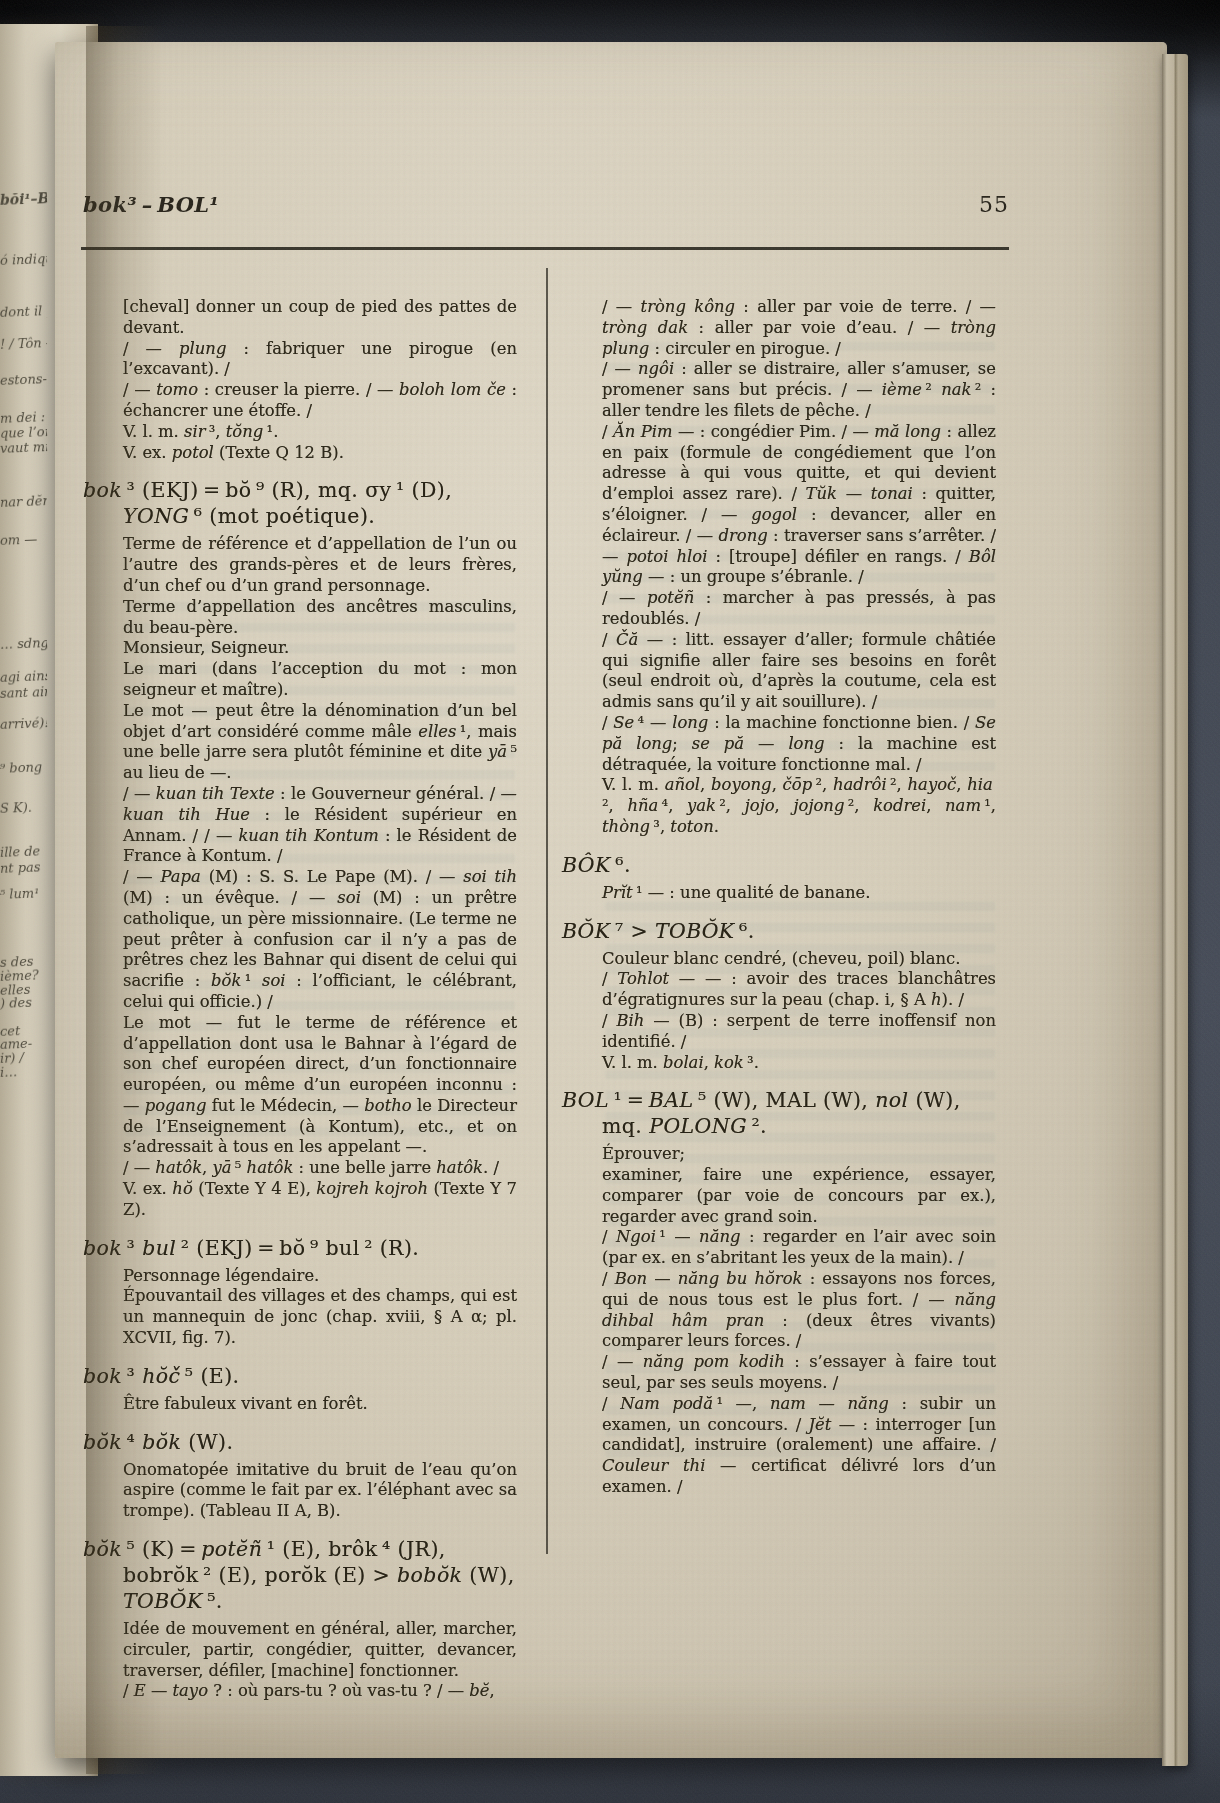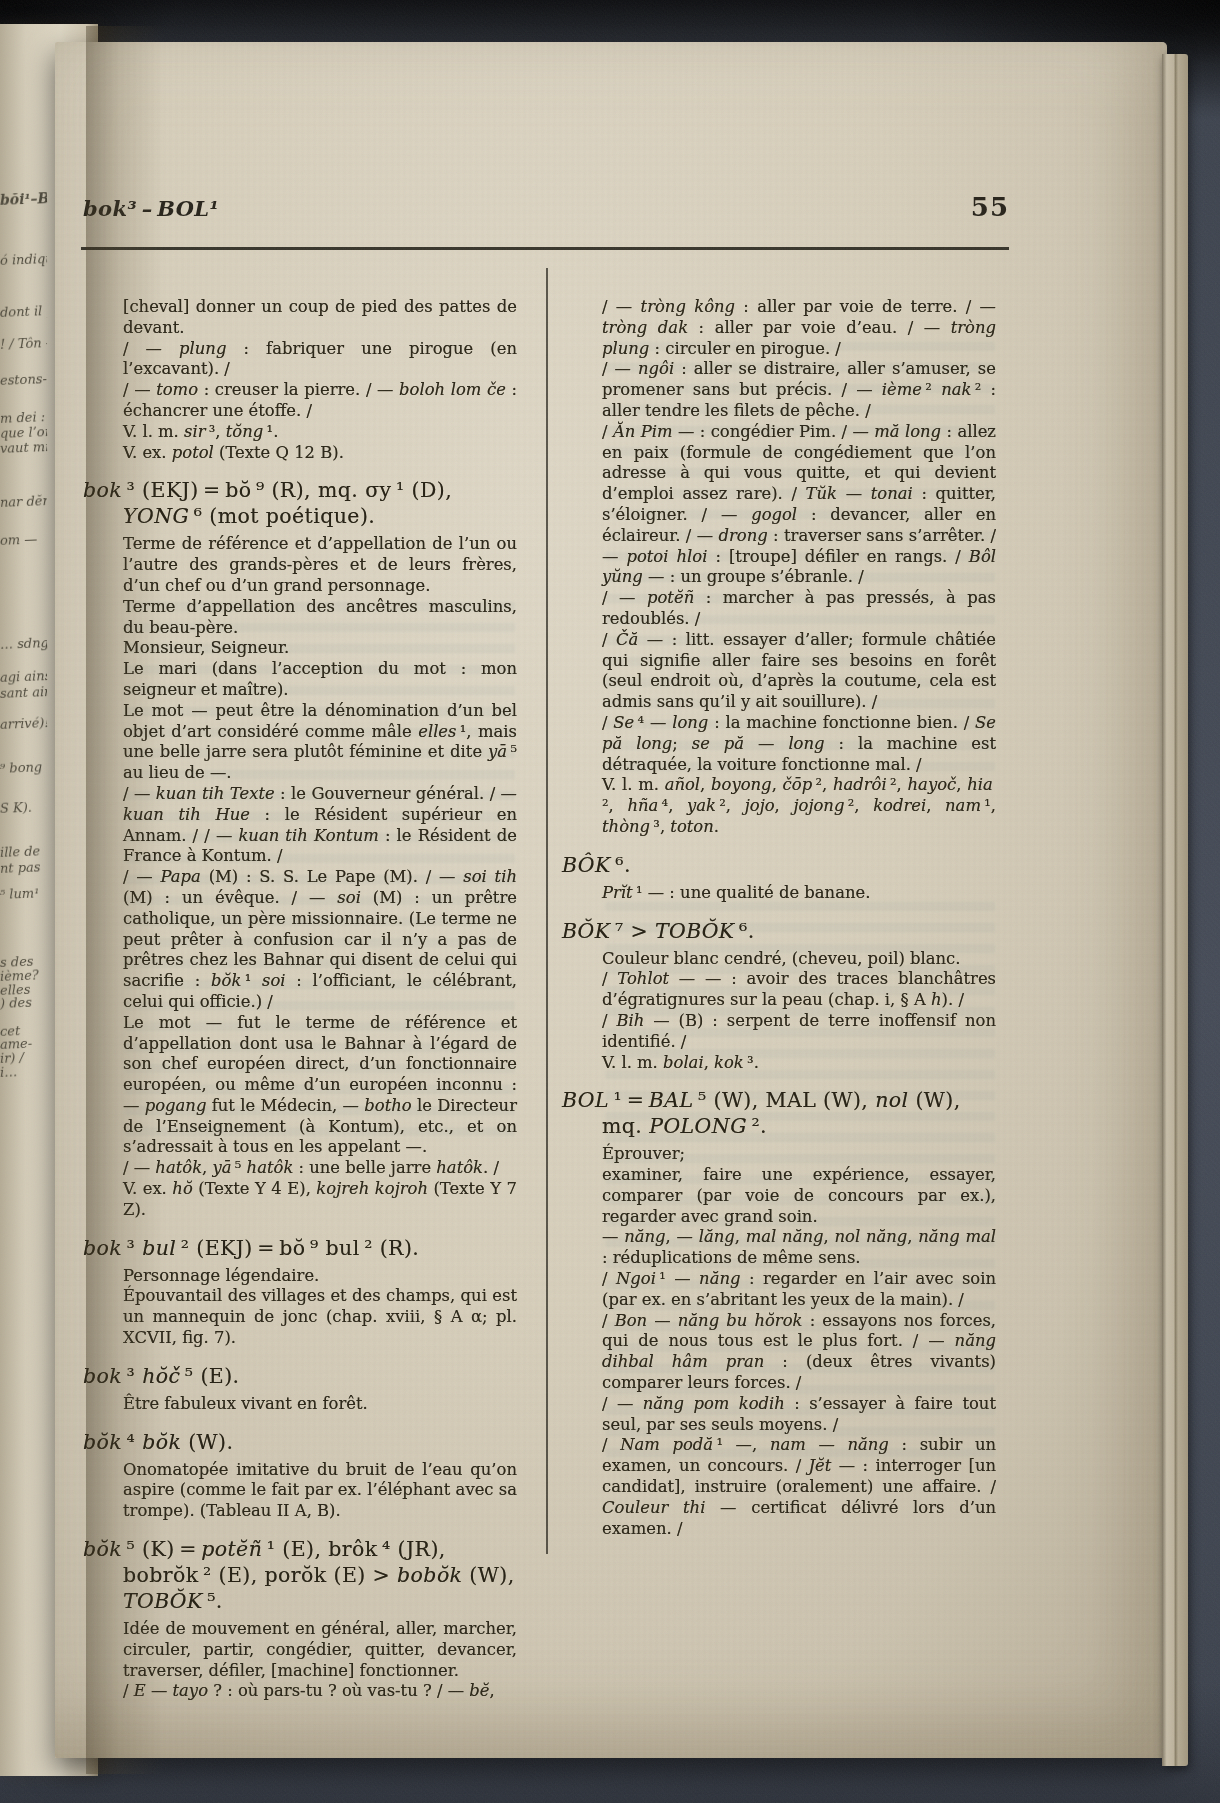--- a/index.html
+++ b/index.html
@@ -38,21 +38,21 @@
     transform:rotate(-2.2deg);filter:blur(.35px);opacity:.9;}
   .frag-head{font-weight:700;font-size:14px;}
   .frag-head::after{content:"";position:absolute;left:0;top:19px;width:60px;height:1.5px;background:#46422f;}
   .gutter-shadow{position:absolute;left:86px;top:26px;width:78px;height:1748px;pointer-events:none;
     background:linear-gradient(90deg, rgba(58,47,26,.40) 0%, rgba(84,72,45,.18) 42%, rgba(0,0,0,0) 100%);}
 
   
   .running-head{position:absolute;left:28px;top:150px;width:926px;display:flex;
     justify-content:space-between;align-items:baseline;color:#27231a;}
   .head-title{font-style:italic;font-weight:700;font-size:21px;letter-spacing:.4px;}
-  .page-number{font-weight:700;font-size:26px;letter-spacing:1px;}
+  .page-number{font-weight:400;font-size:22px;letter-spacing:1px;}
   .head-rule{position:absolute;left:26px;top:205px;width:928px;height:2.5px;background:#26231b;opacity:.9;}
   .divider{position:absolute;left:491px;top:226px;width:2px;height:1286px;background:rgba(38,34,26,.72);}
 
   
   .col{position:absolute;top:255px;width:434px;padding-left:40px;box-sizing:border-box;
     color:#2a2517;font-size:16.4px;line-height:20.8px;text-align:justify;
     text-shadow:0 0 .5px rgba(44,38,20,.55);}
   .col.left{left:28px;}
   .col.right{left:507px;}
   .para{margin:0;}
@@ -159,21 +159,20 @@
         <p class="para entry"><i>BÔK</i> ⁶.</p>
         <p class="para body"><i>Prĭt</i> ¹ — : une qualité de banane.</p>
         <p class="para entry"><i>BŎK</i> ⁷ &gt; <i>TOBŎK</i> ⁶.</p>
         <p class="para body">Couleur blanc cendré, (cheveu, poil) blanc.</p>
         <p class="para body">/ <i>Tohlot</i> — — : avoir des traces blanchâtres d’égratignures sur la peau (chap. i, § A <i>h</i>). /</p>
         <p class="para body">/ <i>Bih</i> — (B) : serpent de terre inoffensif non identifié. /</p>
         <p class="para body">V. l. m. <i>bolai</i>, <i>kok</i> ³.</p>
         <p class="para entry"><i>BOL</i> ¹ = <i>BAL</i> ⁵ (W),  MAL (W), <i>nol</i> (W), mq. <i>POLONG</i> ².</p>
         <p class="para body">Éprouver;</p>
         <p class="para body">examiner, faire une expérience, essayer, comparer (par voie de concours par ex.), regarder avec grand soin.</p>
-        <p class="para body">— <i>năng</i>, — <i>lăng</i>, <i>mal năng</i>, <i>nol năng</i>, <i>năng mal</i> : réduplications de même sens.</p>
         <p class="para body">/ <i>Ngoi</i> ¹ — <i>năng</i> : regarder en l’air avec soin (par ex. en s’abritant les yeux de la main). /</p>
         <p class="para body">/ <i>Bon</i> — <i>năng bu hŏrok</i> : essayons nos forces, qui de nous tous est le plus fort. / — <i>năng dihbal hâm pran</i> : (deux êtres vivants) comparer leurs forces. /</p>
         <p class="para body">/ — <i>năng pom kodih</i> : s’essayer à faire tout seul, par ses seuls moyens. /</p>
         <p class="para body">/ <i>Nam podă</i> ¹ —, <i>nam</i> — <i>năng</i> : subir un examen, un concours. / <i>Jĕt</i> — : interroger [un candidat], instruire (oralement) une affaire. / <i>Couleur thi</i> — certificat délivré lors d’un examen. /</p>
       </div>
   </div>
 
   <div class="page-stack"></div>
 
   <div class="gutter-shadow"></div>

